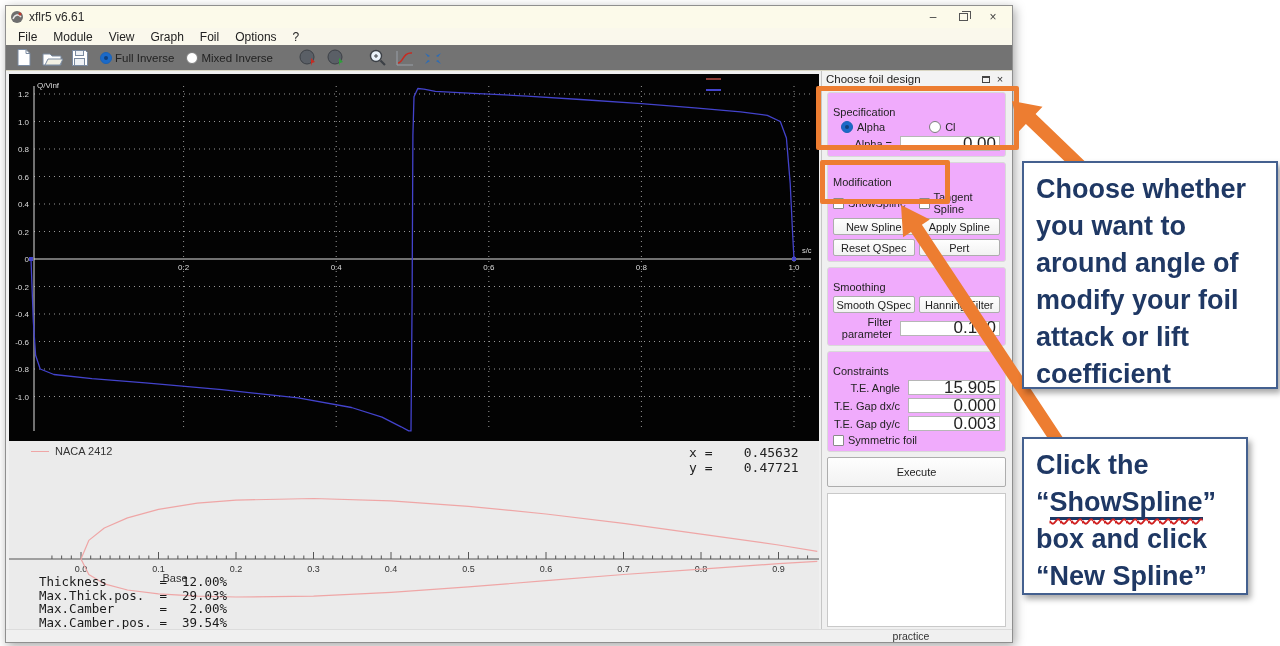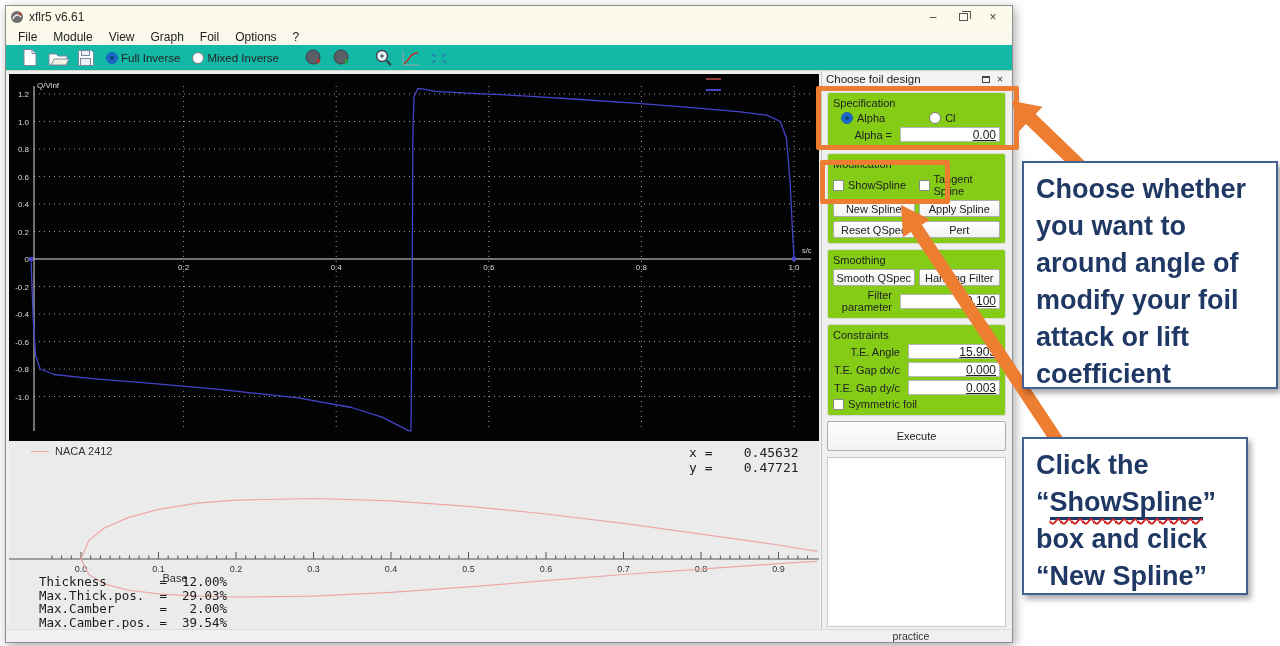--- a/index.html
+++ b/index.html
@@ -13,21 +13,21 @@
 
   .titlebar { height:22px; background:#fcfaea; display:flex; align-items:center; padding:0 4px; flex:0 0 auto; }
   .titlebar .title { font-size:12px; color:#2b2b2b; margin-left:5px; flex:1; }
   .win-btn { width:30px; height:20px; display:flex; align-items:center; justify-content:center; font-size:12px; color:#444; }
   .restore-glyph { width:9px; height:8px; border:1px solid #555; position:relative; background:transparent; }
   .restore-glyph .inner { position:absolute; left:2px; top:-3px; width:9px; height:8px; border:1px solid #555; border-bottom:none; border-left:none; }
 
   .menubar { height:17px; background:#faf8ec; display:flex; align-items:center; padding-left:4px; flex:0 0 auto; }
   .menu-item { font-size:12px; color:#222; padding:0 8px; }
 
-  .toolbar { height:26px; background:#14b8a6; border-bottom:1px solid #d8d5c2; display:flex; align-items:center; padding-left:12px; gap:4px; flex:0 0 auto; }
+  .toolbar { height:26px; background:#737373; border-bottom:1px solid #d8d5c2; display:flex; align-items:center; padding-left:6px; gap:4px; flex:0 0 auto; }
   .tb-icon { width:24px; height:22px; display:flex; align-items:center; justify-content:center; }
   .tb-gap { width:10px; }
   .radio-row { display:flex; align-items:center; gap:3px; font-size:11.5px; color:#222; margin:0 4px; }
   .radio { width:12px; height:12px; border-radius:50%; border:1px solid #7d7d7d; background:#fff; position:relative; }
   .radio.checked { border-color:#1b63b7; background:#1b6ac9; }
   .radio.checked::after { content:""; position:absolute; left:3px; top:3px; width:4px; height:4px; border-radius:50%; background:#10407e; }
 
   .main-content { position:relative; flex:1 1 auto; }
 
   
@@ -39,26 +39,26 @@
   #cursor-coords { position:absolute; left:680px; top:4px; font-family:"DejaVu Sans Mono", monospace; font-size:13px; color:#222; white-space:pre; line-height:15px; }
   #foil-stats { position:absolute; left:30px; top:134px; font-family:"DejaVu Sans Mono", monospace; font-size:12.5px; color:#1b1b1b; white-space:pre; line-height:13.5px; }
 
   
   #inverse-panel { position:absolute; left:815px; top:0; width:190px; height:560px; background:#f0f0f0; border-left:1px solid #c6c6c6; display:flex; flex-direction:column; font-size:11px; color:#222; }
   .panel-header { height:17px; display:flex; align-items:center; padding:0 4px; border-bottom:1px solid #d9d9d9; background:#f3f3f3; flex:0 0 auto; }
   .panel-header .ph-title { flex:1; font-size:11.5px; }
   .ph-icon { width:14px; height:13px; display:flex; align-items:center; justify-content:center; color:#333; font-size:11px; }
   .float-glyph { width:8px; height:7px; border:1px solid #444; border-top-width:2px; }
   .panel-body { flex:1 1 auto; display:flex; flex-direction:column; padding:4px 5px; gap:5px; overflow:hidden; }
-  .groupbox { border:1px solid #d9d9d9; border-radius:3px; background:#84cc16; padding:4px 5px 5px 5px; }
+  .groupbox { border:1px solid #d9d9d9; border-radius:3px; background:#f0abfc; padding:13px 5px 5px 5px; }
   .group-title { font-size:11px; color:#222; margin-bottom:3px; }
   .row { display:flex; align-items:center; margin-top:3px; gap:4px; }
   .grid2 { display:grid; grid-template-columns:1fr 1fr; gap:4px; margin-top:3px; }
   .btn { height:17px; background:linear-gradient(#fefefe,#f2f2f2); border:1px solid #adadad; border-radius:2px; font-size:11px; color:#222; display:flex; align-items:center; justify-content:center; font-family:"Liberation Sans", sans-serif; }
-  .field { height:15px; background:#fff; border:1px solid #b6b6b6; font-size:12px; color:#222; text-align:right; padding:0 3px; display:flex; align-items:center; justify-content:flex-end;text-decoration:underline; }
+  .field { height:15px; background:#fff; border:1px solid #b6b6b6; font-size:17px; color:#222; text-align:right; padding:0 3px; display:flex; align-items:center; justify-content:flex-end; }
   .checkbox { width:11px; height:11px; background:#fff; border:1px solid #8a8a8a; border-radius:1px; flex:0 0 auto; }
   .lbl-right { flex:1; text-align:right; padding-right:4px; }
   #output-box { flex:1 1 auto; background:#fff; border:1px solid #c9c9c9; margin-top:1px; }
 
   .statusbar { height:13px; background:#f0f0f0; border-top:1px solid #dcdcdc; position:relative; flex:0 0 auto; }
   #status-text { position:absolute; left:810px; width:190px; text-align:center; top:0px; font-size:10.5px; color:#333; }
 
   
   #arrow-layer { position:absolute; left:0; top:0; width:1280px; height:646px; z-index:50; pointer-events:none; }
   .hl-box { position:absolute; border:5px solid #ED7D31; border-radius:2px; z-index:55; }

